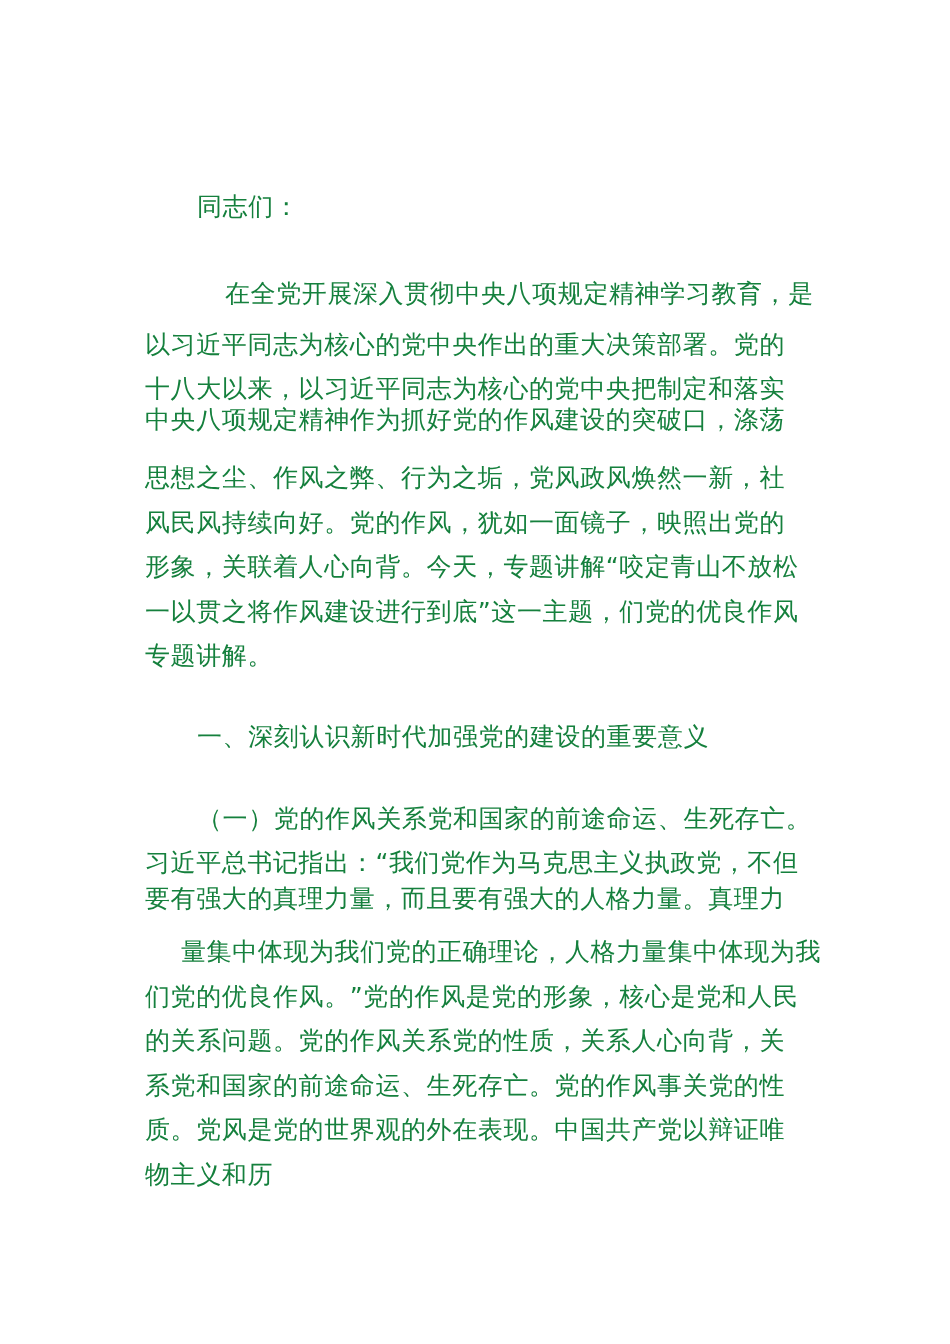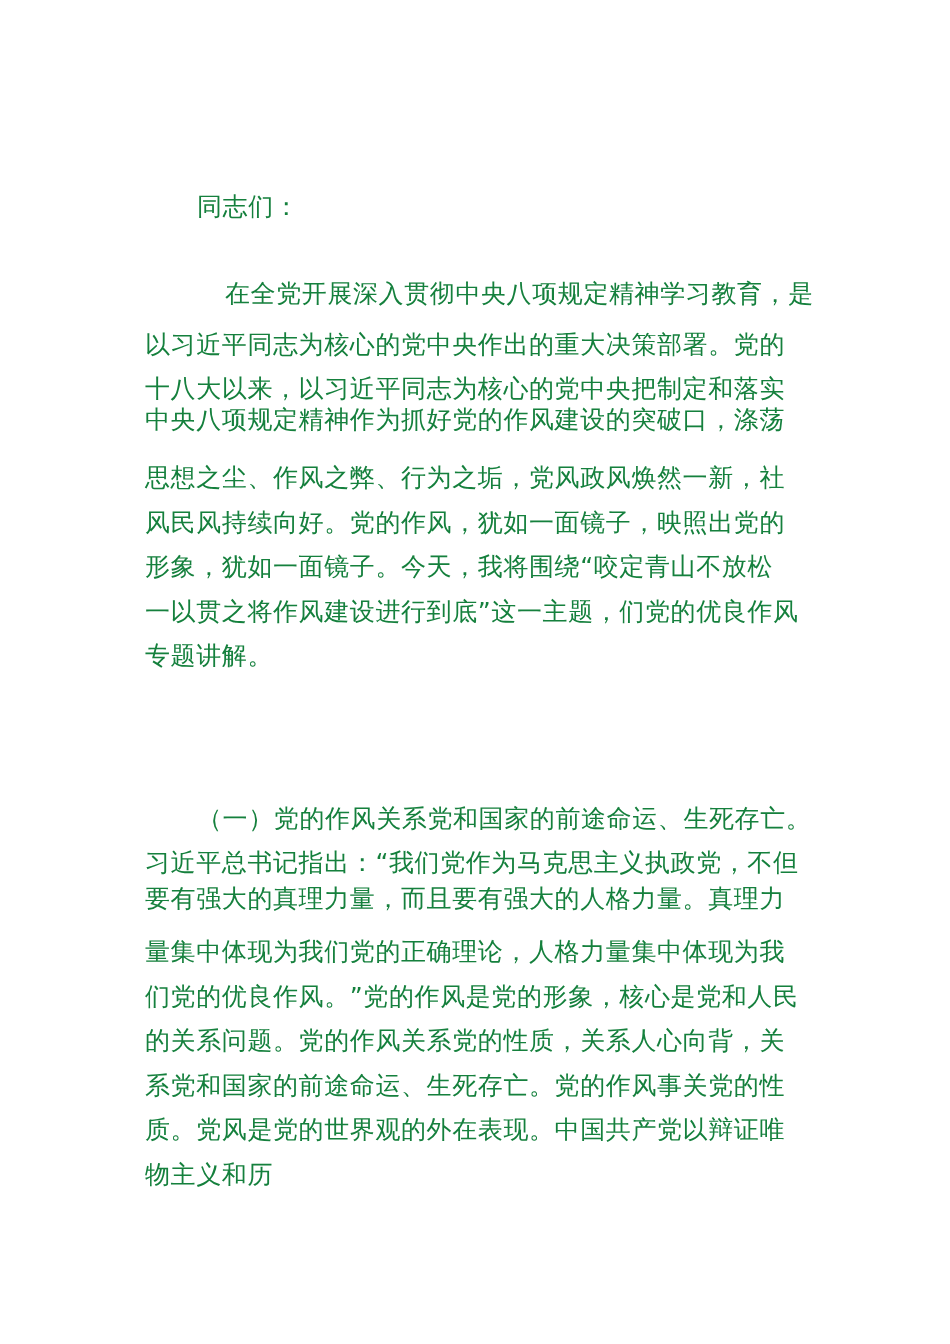--- a/index.html
+++ b/index.html
@@ -50,31 +50,32 @@
 
   <div class="line" style="left:197px; top:192px;">同志们：</div>
 
   <div>
     <div class="line" style="left:197px; top:279px;margin-left:28px;">在全党开展深入贯彻中央八项规定精神学习教育，是</div>
     <div class="line" style="top:330px;">以习近平同志为核心的党中央作出的重大决策部署。党的</div>
     <div class="line" style="top:374px;text-align:right;">十八大以来，以习近平同志为核心的党中央把制定和落实</div>
     <div class="line" style="top:405px;">中央八项规定精神作为抓好党的作风建设的突破口，涤荡</div>
     <div class="line" style="top:463px;text-align:right;">思想之尘、作风之弊、行为之垢，党风政风焕然一新，社</div>
     <div class="line" style="top:508px;">风民风持续向好。党的作风，犹如一面镜子，映照出党的</div>
-    <div class="line" style="top:552px;">形象，犹如一面镜子。今天，我将围绕“咬定青山不放松</div>
+    <div class="line" style="top:552px;">形象，关联着人心向背。今天，专题讲解“咬定青山不放松</div>
     <div class="line" style="top:597px;">一以贯之将作风建设进行到底”这一主题，们党的优良作风</div>
     <div class="line" style="top:641px;">专题讲解。</div>
   </div>
 
+  <div class="line" style="left:197px; top:722px;">一、深刻认识新时代加强党的建设的重要意义</div>
 
   <div>
     <div class="line" style="left:197px; top:804px;">（一）党的作风关系党和国家的前途命运、生死存亡。</div>
     <div class="line" style="top:848px;">习近平总书记指出：“我们党作为马克思主义执政党，不但</div>
     <div class="line" style="top:884px;text-align:right;">要有强大的真理力量，而且要有强大的人格力量。真理力</div>
-    <div class="line" style="top:937px;">量集中体现为我们党的正确理论，人格力量集中体现为我</div>
+    <div class="line" style="top:937px;margin-left:36px;">量集中体现为我们党的正确理论，人格力量集中体现为我</div>
     <div class="line" style="top:982px;">们党的优良作风。”党的作风是党的形象，核心是党和人民</div>
     <div class="line" style="top:1026px;text-align:center;">的关系问题。党的作风关系党的性质，关系人心向背，关</div>
     <div class="line" style="top:1071px;">系党和国家的前途命运、生死存亡。党的作风事关党的性</div>
     <div class="line" style="top:1115px;">质。党风是党的世界观的外在表现。中国共产党以辩证唯</div>
     <div class="line" style="top:1160px;">物主义和历</div>
   </div>
 
 </div>
 
 </body></html>

